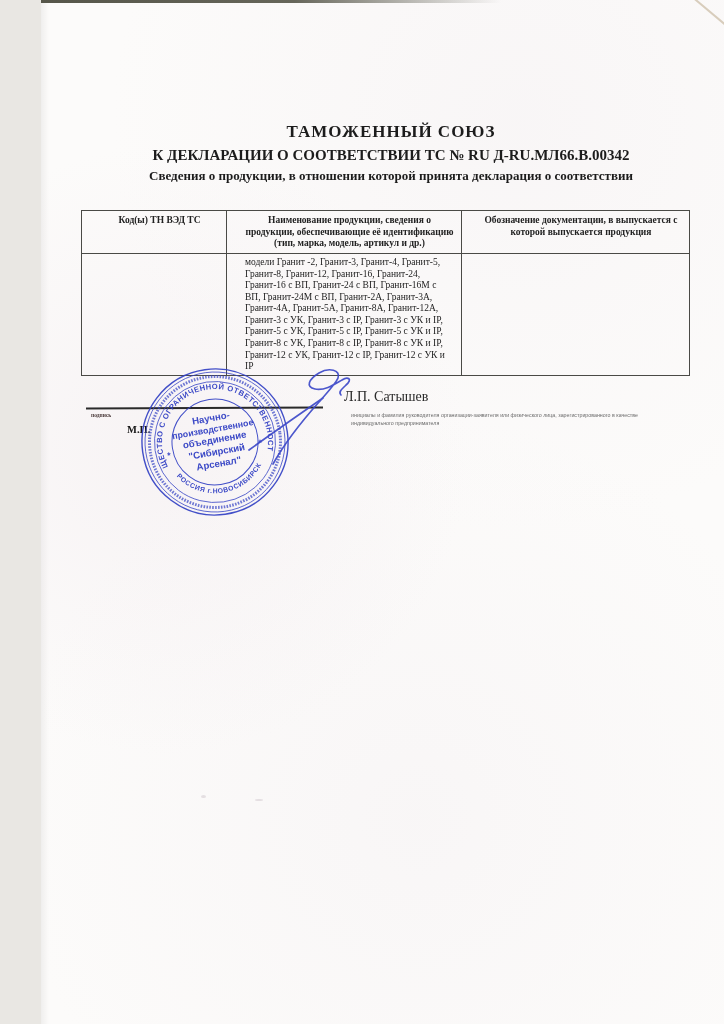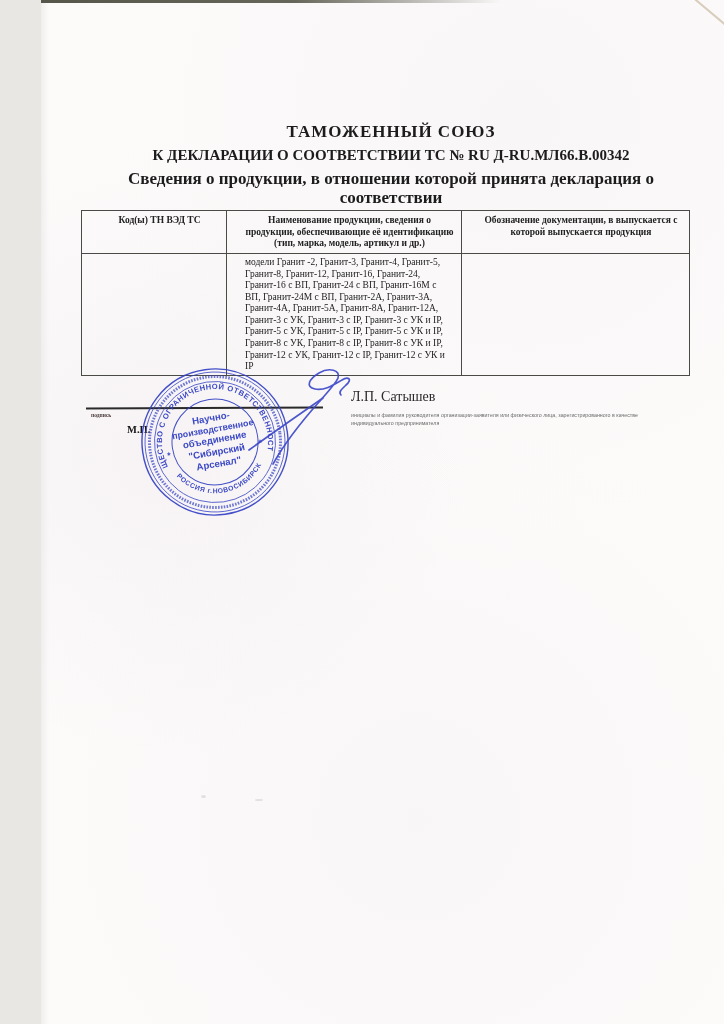--- a/index.html
+++ b/index.html
@@ -27,36 +27,36 @@
     position:absolute;top:10px;right:-6px;width:42px;height:2px;
     background:#d8cdbc;transform:rotate(40deg);
   }
   .titles{
     position:absolute;left:40px;top:122px;width:620px;text-align:center;
     font-weight:bold;line-height:1.15;
   }
   .t1{font-size:17px;letter-spacing:1px;}
   .t2{font-size:13.5px;margin-top:6px;letter-spacing:.4px;}
   .t3{font-size:15px;margin-top:5px;}
-  .t4{font-size:17px;margin-top:5px;}
+  .t4{font-size:13px;margin-top:5px;}
   table.decl{
     position:absolute;left:40px;top:210px;width:608px;
     border-collapse:collapse;table-layout:fixed;
     font-size:9.5px;line-height:1.22;color:#222;
   }
   table.decl td{
     border:1.2px solid #4a4a46;
     padding:3px 7px 2px 18px;vertical-align:top;
   }
   tr.hdr td{font-weight:bold;text-align:center;height:36px;padding-top:4px;}
   tr.r1 td{height:22px;}
   tr.r2 td{height:90px;}
   .code-cell{padding-left:9px !important;}
   
-  .sig-name{position:absolute;left:310px;top:389px;font-size:14px;color:#2a2a2a;}
+  .sig-name{position:absolute;left:303px;top:389px;font-size:14px;color:#2a2a2a;}
   .sig-line{position:absolute;left:45px;top:407px;width:237px;height:1.6px;background:#2a2a2a;transform:rotate(-.3deg);}
   .sig-caption-left{position:absolute;left:50px;top:412px;font-size:5.5px;color:#4a3a3a;font-weight:bold;}
   .sig-caption-right{position:absolute;left:310px;top:412px;width:336px;font-size:5.3px;line-height:1.5;color:#6b6b6b;font-family:"Liberation Sans",sans-serif;}
   .mp-label{position:absolute;left:86px;top:424px;font-size:10.5px;font-weight:bold;color:#161616;}
   .stamp-wrap{position:absolute;left:98px;top:366px;width:152px;height:152px;transform:rotate(-8deg);}
   .sig-scribble{position:absolute;left:190px;top:358px;width:140px;height:125px;}
   .speck{position:absolute;background:#cfc6cc;opacity:.5;border-radius:50%;}
 </style>
 </head>
 <body>

